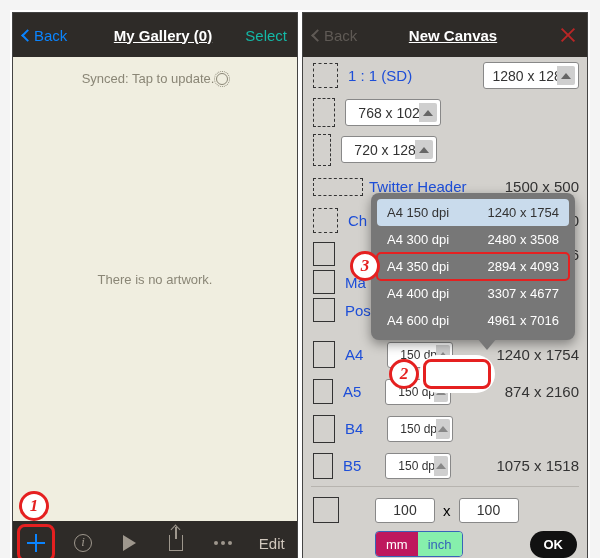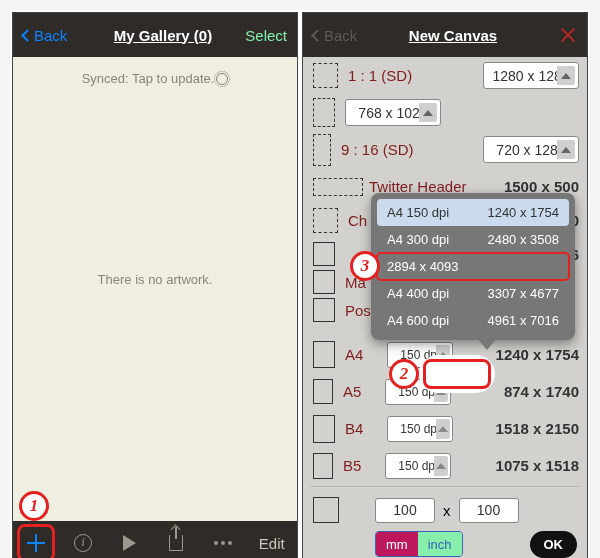--- a/index.html
+++ b/index.html
@@ -5,21 +5,21 @@
   * { box-sizing: border-box; margin: 0; padding: 0; font-family: -apple-system, Helvetica, Arial, sans-serif; }
   body { background:#f4f4f4; display:flex; justify-content:center; padding:10px; }
   .frame { width:600px; height:558px; background:#fff; display:flex; gap:4px; padding:2px; position:relative; }
   .phone { flex:1; border:1px solid #444; position:relative; overflow:hidden; }
 
   
   .topbar { height:44px; background:#2e2b28; color:#fff; display:flex; align-items:center; justify-content:space-between; padding:0 10px; position:relative; font-size:15px; }
   .topbar .title { position:absolute; left:16px; right:0; text-align:center; font-weight:600;text-decoration:underline; }
   .back-link { color:#0a84ff; display:flex; align-items:center; gap:2px; z-index:2; }
   .back-chev { width:9px; height:9px; border-left:2px solid #0a84ff; border-bottom:2px solid #0a84ff; transform:rotate(45deg); }
-  .sel-link { color:#86efac; z-index:2; }
+  .sel-link { color:#14b8a6; z-index:2; }
 
   .gallery-body { position:absolute; top:44px; bottom:44px; left:0; right:0; background:#f0eee0; }
   .sync-row { text-align:center; color:#8a8676; font-size:13px; padding:14px 0; display:flex; justify-content:center; gap:2px; align-items:center; }
   .gear { width:12px; height:12px; border:1.3px solid #8a8676; border-radius:50%; position:relative; }
   .gear:before { content:""; position:absolute; inset:-3px; border:1.3px dotted #8a8676; border-radius:50%; }
   .empty-msg { position:absolute; top:48%; left:0; right:0; transform:translateY(-50%); text-align:center; color:#8a8676; font-size:13px; line-height:1.5; }
 
   .bottombar { position:absolute; bottom:0; left:0; right:0; height:44px; background:#2e2b28; display:flex; align-items:center; justify-content:space-around; }
   .bicon { color:#d0c7bd; width:22px; height:22px; display:flex; align-items:center; justify-content:center; }
   .plus { position:relative; width:20px; height:20px; }
@@ -42,25 +42,25 @@
   .back-muted .back-chev { border-color:#5f5a55; }
   .close-x { width:18px; height:18px; position:relative; }
   .close-x:before,.close-x:after { content:""; position:absolute; left:8px; top:0; width:2px; height:18px; background:#b92626; }
   .close-x:before { transform:rotate(45deg); }
   .close-x:after { transform:rotate(-45deg); }
 
   .row { display:flex; align-items:center; height:37px; padding:0 8px 0 10px; gap:10px; }
   .sq { width:25px; height:25px; flex-shrink:0; }
   .sq-dash { border:1.5px dashed #333; }
   .sq-solid { border:1.5px solid #333; }
-  .rname { flex:1; color:#7f1d1d; }
+  .rname { flex:1; color:#1d4ed8; }
   .dim-pill { height:27px; min-width:96px; background:#fff; border:1px solid #888; border-radius:3px; display:flex; align-items:center; justify-content:center; padding:0 6px; color:#333; font-size:14px; position:relative; }
   .dim-pill .chev { position:absolute; right:3px; top:3px; bottom:3px; width:18px; background:#cfcfcf; display:flex; align-items:center; justify-content:center; border-radius:0 2px 2px 0; }
   .chev-up { width:0; height:0; border-left:5px solid transparent; border-right:5px solid transparent; border-bottom:6px solid #666; }
-  .dim-txt { color:#333; white-space:nowrap;font-weight:bold; }
+  .dim-txt { color:#333; white-space:nowrap; }
   .twitter-row .dim-txt { flex:0 0 auto; margin-left:auto; }
 
   .dpi-pill { height:26px; width:66px; background:#fff; border:1px solid #888; border-radius:3px; display:flex; align-items:center; justify-content:center; font-size:12px; color:#333; position:relative; }
   .dpi-pill .chev { position:absolute; right:2px; top:2px; bottom:2px; width:14px; background:#cfcfcf; border-radius:0 2px 2px 0; display:flex; align-items:center; justify-content:center; }
 
   .hr { height:1px; background:#b7b4af; margin:2px 8px; }
   .bottom-area { padding:4px 10px 8px; }
   .brow { display:flex; align-items:center; gap:8px; height:34px; }
   .num-in { width:60px; height:25px; background:#fff; border:1px solid #888; border-radius:3px; text-align:center; font-size:14px; color:#333; display:flex; align-items:center; justify-content:center; }
   .seg { display:flex; border:1px solid #3764b8; border-radius:4px; overflow:hidden; height:26px; }
@@ -162,21 +162,20 @@
         <div class="sq sq-dash" style="width:22px;height:29px"></div>
         <div class="dim-pill">
             <span>768 x 1024</span>
             <span class="chev">
               <span class="chev-up"></span>
             </span>
           </div>
       </div>
       <div class="row">
         <div class="sq sq-dash" style="width:18px;height:32px"></div>
-        <div class="rname">9 : 16 (SD)</div>
         <div class="dim-pill">
             <span>720 x 1280</span>
             <span class="chev">
               <span class="chev-up"></span>
             </span>
           </div>
       </div>
       <div class="row twitter-row" style="gap:6px">
         <div class="sq sq-dash" style="width:50px;height:18px"></div>
         <div class="rname">Twitter Header</div>
@@ -218,32 +217,31 @@
       </div>
       <div class="row">
         <div class="sq sq-solid" style="width:20px;height:25px"></div>
         <div class="rname" style="flex:0 0 32px">A5</div>
         <div class="dpi-pill">
             <span>150 dpi</span>
             <span class="chev">
               <span class="chev-up" style="border-bottom-color:#888"></span>
             </span>
           </div>
-        <div class="dim-txt" style="margin-left:auto">874 x 1740</div>
+        <div class="dim-txt" style="margin-left:auto">874 x 2160</div>
       </div>
       <div class="row">
         <div class="sq sq-solid" style="width:22px;height:28px"></div>
         <div class="rname" style="flex:0 0 32px">B4</div>
         <div class="dpi-pill">
             <span>150 dpi</span>
             <span class="chev">
               <span class="chev-up" style="border-bottom-color:#888"></span>
             </span>
           </div>
-        <div class="dim-txt" style="margin-left:auto">1518 x 2150</div>
       </div>
       <div class="row">
         <div class="sq sq-solid" style="width:20px;height:26px"></div>
         <div class="rname" style="flex:0 0 32px">B5</div>
         <div class="dpi-pill">
             <span>150 dpi</span>
             <span class="chev">
               <span class="chev-up" style="border-bottom-color:#888"></span>
             </span>
           </div>
@@ -273,20 +271,21 @@
       <div class="popover">
         <div class="prow sel">
             <span class="plabel">A4 150 dpi</span>
             <span>1240 x 1754</span>
           </div>
         <div class="prow">
             <span class="plabel">A4 300 dpi</span>
             <span>2480 x 3508</span>
           </div>
         <div class="prow hl">
+            <span class="plabel">A4 350 dpi</span>
             <span>2894 x 4093</span>
           </div>
         <div class="prow">
             <span class="plabel">A4 400 dpi</span>
             <span>3307 x 4677</span>
           </div>
         <div class="prow">
             <span class="plabel">A4 600 dpi</span>
             <span>4961 x 7016</span>
           </div>

